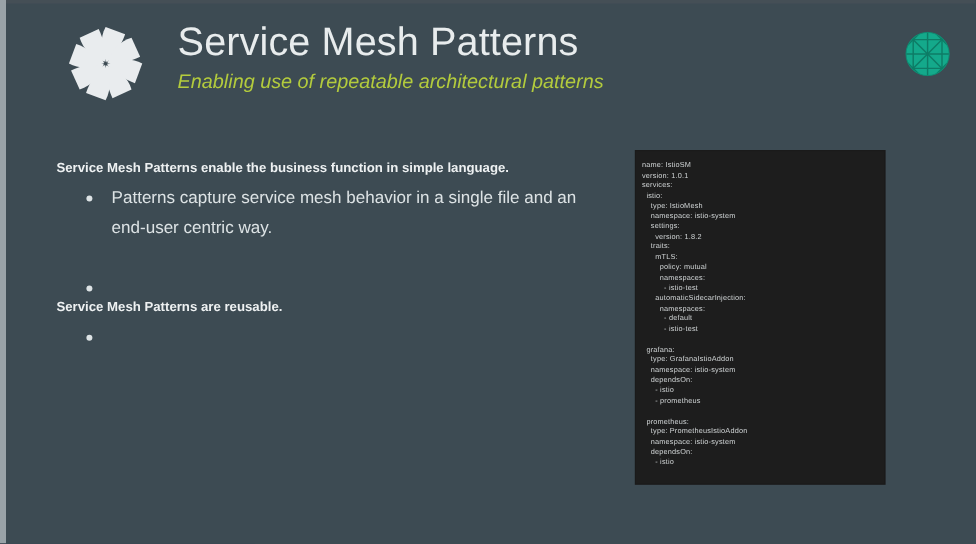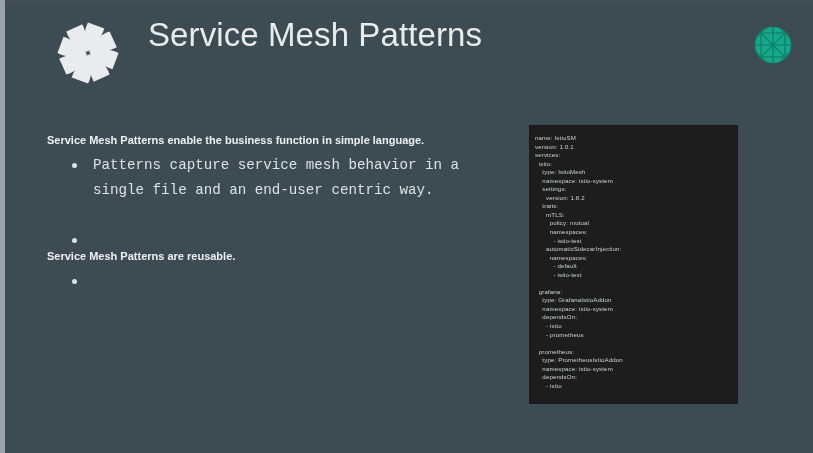--- a/index.html
+++ b/index.html
@@ -97,21 +97,20 @@
     font-weight: bold;
     color: #eef1f2;
     line-height: 20px;
     margin: 0;
     max-width: 400px;
   }
   .bullet-list {
     list-style: none;
     margin: 3px 0 0 0;
     padding: 0;
-    font-family: Liberation Mono, monospace;
   }
   .bullet-list li {
     position: relative;
     padding-left: 46px;
     font-size: 14.2px;
     color: #dde3e5;
     line-height: 25px;
     margin: 0;
   }
   .bullet-list li .dot {
@@ -176,20 +175,21 @@
               <path d="M0,-2 C-14,-6 -26,-16 -30,-30 L-8,-40 C-2,-28 0,-14 0,-2 Z" transform="rotate(270)"></path>
               <path d="M0,-2 C-14,-6 -26,-16 -30,-30 L-8,-40 C-2,-28 0,-14 0,-2 Z" transform="rotate(315)"></path>
             </g>
           </g>
         </g>
       </svg>
     </div>
 
     <div class="title-block">
       <div class="slide-title">Service Mesh Patterns</div>
+      <div class="slide-subtitle">Enabling use of repeatable architectural patterns</div>
     </div>
   </div>
 
   <div class="brand-badge">
     <svg width="50" height="50" viewBox="0 0 100 100" aria-hidden="true">
       <defs>
         <clipPath id="badgeClip">
             <circle cx="50" cy="50" r="36"></circle>
           </clipPath>
       </defs>

